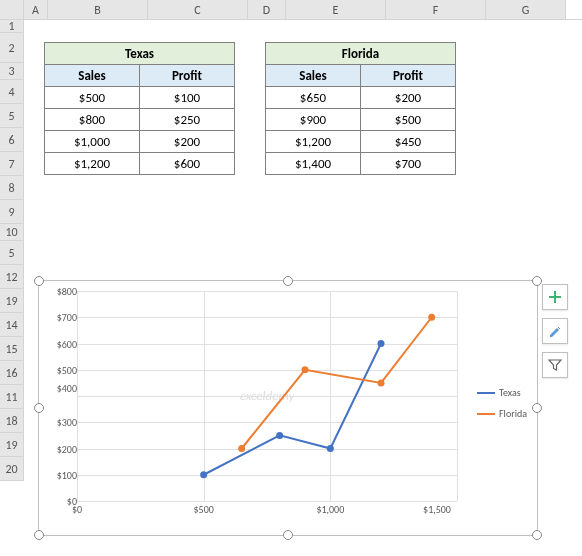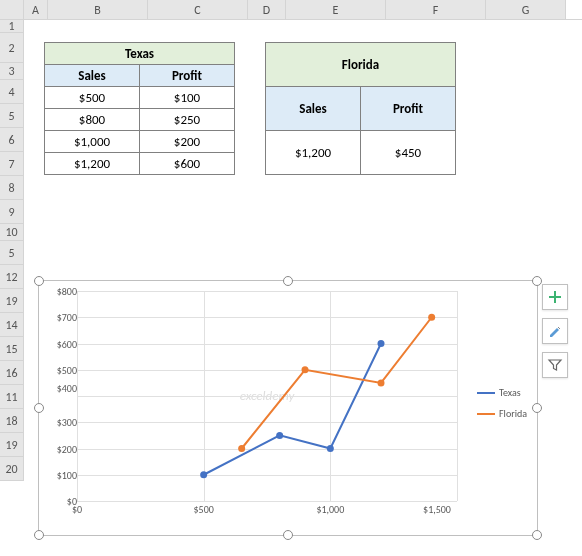--- a/index.html
+++ b/index.html
@@ -136,22 +136,34 @@
         <table class="tbl">
           <tbody>
             <tr>
               <th class="region-h c1" colspan="2">Florida</th>
             </tr>
             <tr>
               <th class="col-hh c1">Sales</th>
               <th class="col-hh c2">Profit</th>
             </tr>
             <tr>
+              <td class="c1">$650</td>
+              <td class="c2">$200</td>
+            </tr>
+            <tr>
+              <td class="c1">$900</td>
+              <td class="c2">$500</td>
+            </tr>
+            <tr>
               <td class="c1">$1,200</td>
               <td class="c2">$450</td>
+            </tr>
+            <tr>
+              <td class="c1">$1,400</td>
+              <td class="c2">$700</td>
             </tr>
           </tbody>
         </table>
       </div>
   </div>
 
   <div class="chart-box">
     <div class="sel-handle sh-tl"></div>
     <div class="sel-handle sh-tm"></div>
     <div class="sel-handle sh-tr"></div>

